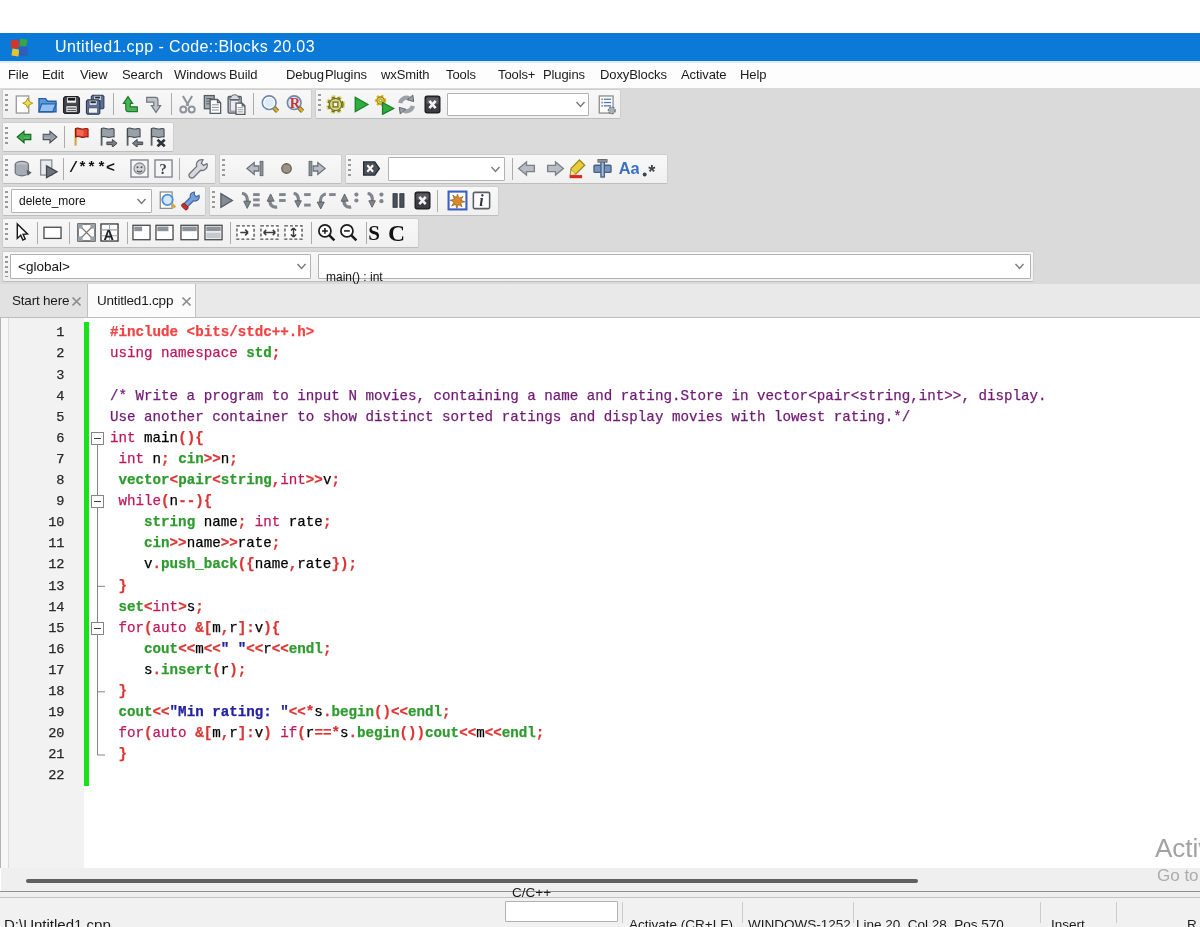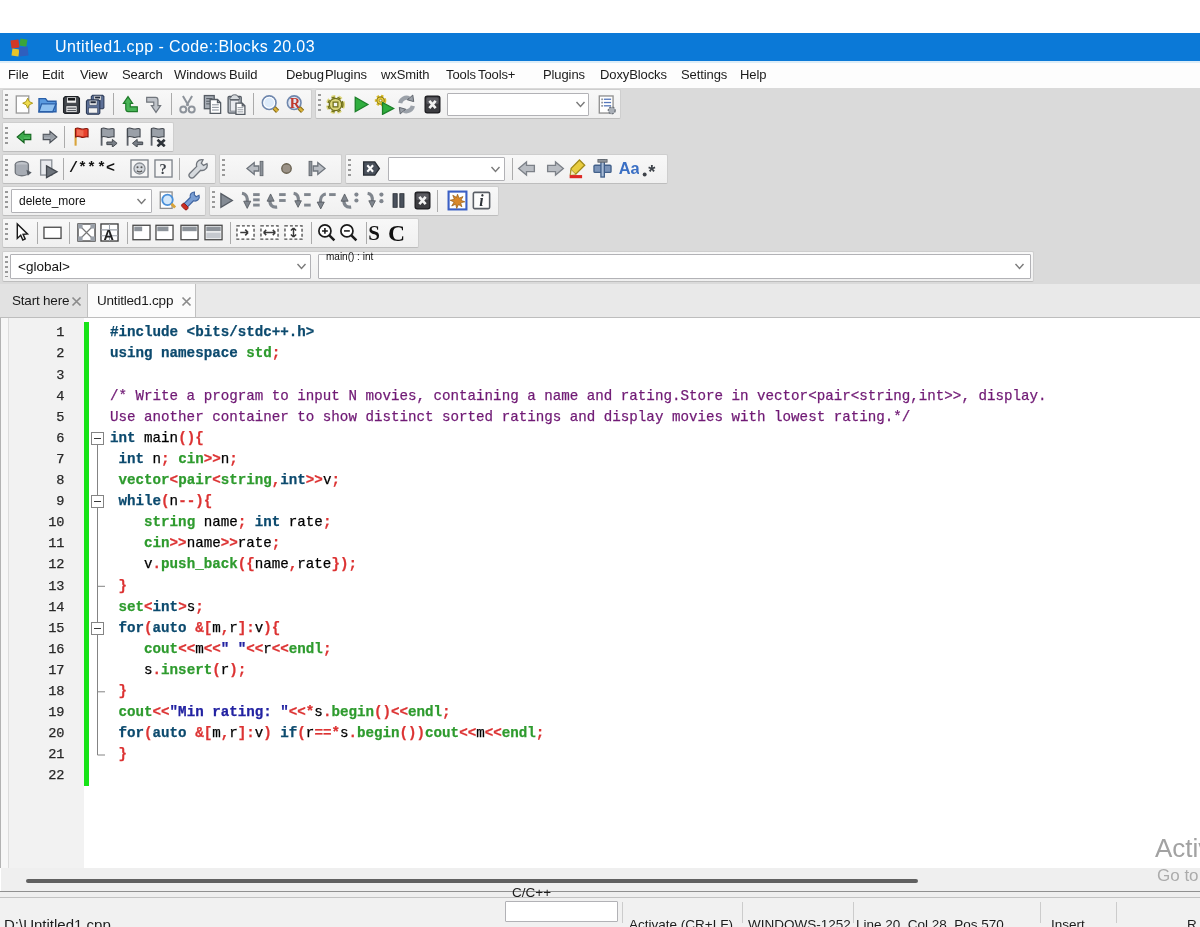--- a/index.html
+++ b/index.html
@@ -18,23 +18,23 @@
   .cbt { position:absolute; font-size:13.5px; color:#111; }
   .tabbar { left:0; top:284px; width:1200px; height:34px; background:#e9e9e9; border-bottom:1px solid #bdbdbd; }
   .tab1 { left:0; top:284px; width:88px; height:33px; background:#e2e2e2; border-right:1px solid #c0c0c0; }
   .tab2 { left:88px; top:284px; width:108px; height:33px; background:#fbfbfb; border-right:1px solid #c0c0c0; }
   .tabtext { top:284px; height:33px; line-height:33px; font-size:13.5px; color:#1a1a1a; letter-spacing:-0.2px; }
   .editor { left:0; top:318px; width:1200px; height:550px; background:#fff; }
   .gutter { left:9px; top:318px; width:74.5px; height:550px; background:#f2f2f2; }
   .greenbar { left:83.5px; top:322px; width:5px; height:464px; background:#17e317; }
   .lnums { left:9px; top:322.4px; width:55.5px; font-family:"Liberation Mono",monospace; font-size:13.6px; line-height:21.1px; color:#282828; text-align:right; white-space:pre; -webkit-text-stroke:0.25px; }
   .code { left:110px; top:322.4px; font-family:"Liberation Mono",monospace; font-size:14.2px; line-height:21.1px; color:#000; white-space:pre; -webkit-text-stroke:0.25px; }
-  .code .k { color:#0c4a6e; font-weight:700; }
+  .code .k { color:#be185d; font-weight:400; }
   .code .g { color:#2e9b2e; font-weight:700; }
-  .code .gp { color:#0c4a6e; font-weight:700; }
+  .code .gp { color:#ef4444; font-weight:700; }
   .code .o { color:#dc3333; font-weight:700; }
   .code .s { color:#2222a2; font-weight:700; }
   .code .c { color:#701a75; }
   .hscroll { left:1px; top:868px; width:1199px; height:23px; background:#efefef; }
   .hthumb { left:26px; top:878.5px; width:892px; height:4.5px; background:#606060; border-radius:2px; }
   .statusbar { left:0; top:897px; width:1200px; height:30px; background:#f1f1f1; border-top:1px solid #c2c2c2; }
   .st { top:899px; height:28px; line-height:28px; font-size:13.5px; color:#1c1c1c;margin-top:12px; }
   .ssep { position:absolute; width:1px; top:902px; height:21px; background:#cccccc; }
   .wm1 { left:1155px; top:833px; font-size:26px; color:#a2a2a2; white-space:nowrap; }
   .wm2 { left:1157px; top:866px; font-size:17px; color:#ababab; white-space:nowrap; }
@@ -55,24 +55,24 @@
   <div class="abs mi" style="left:8px">File</div>
   <div class="abs mi" style="left:42px">Edit</div>
   <div class="abs mi" style="left:80px">View</div>
   <div class="abs mi" style="left:122px">Search</div>
   <div class="abs mi" style="left:174px">Windows</div>
   <div class="abs mi" style="left:229px">Build</div>
   <div class="abs mi" style="left:286px">Debug</div>
   <div class="abs mi" style="left:325px">Plugins</div>
   <div class="abs mi" style="left:381px">wxSmith</div>
   <div class="abs mi" style="left:446px">Tools</div>
-  <div class="abs mi" style="left:478px">Tools+</div>
+  <div class="abs mi" style="left:498px">Tools+</div>
   <div class="abs mi" style="left:543px">Plugins</div>
   <div class="abs mi" style="left:600px">DoxyBlocks</div>
-  <div class="abs mi" style="left:681px">Settings</div>
+  <div class="abs mi" style="left:681px">Activate</div>
   <div class="abs mi" style="left:740px">Help</div>
 
   <div class="abs band"></div>
   <div id="toolbars">
   <div class="tb" style="left:2px;top:89px;width:310px;height:30px"></div>
   <div class="grip" style="left:5px;top:94px;height:20px"></div>
   <svg class="abs" style="left:12.5px;top:93.5px" width="21" height="21" viewBox="0 0 16 16">
       <rect x="2.5" y="1.5" width="9.5" height="13" fill="#fff" stroke="#9a9a9a"></rect>
       <path d="M11.2 3.2l1.2 2.6 2.6 1.2-2.6 1.2-1.2 2.6-1.2-2.6-2.6-1.2 2.6-1.2z" fill="#f0dc4e" stroke="#a89410" stroke-width="0.7"></path>
     </svg>
@@ -467,21 +467,21 @@
       <text x="0" y="14.5" font-size="18" font-weight="bold" fill="#111" font-family="Liberation Serif">C</text>
     </svg>
   <div class="tb" style="left:2px;top:250.5px;width:1032px;height:31px"></div>
   <div class="grip" style="left:5px;top:255.5px;height:21px"></div>
   <div class="cb" style="left:10px;top:253.5px;width:301px;height:25px"></div>
   <div class="cbt" style="left:18px;top:253.5px;height:25px;line-height:25px;font-size:13.5px">&lt;global&gt;</div>
   <svg class="abs" style="left:296px;top:263.0px" width="11" height="7" viewBox="0 0 11 7">
       <path d="M1.5 1 L5.5 5.5 L9.5 1" stroke="#7a7a7a" stroke-width="1.4" fill="none"></path>
     </svg>
   <div class="cb" style="left:318px;top:253.5px;width:713px;height:25px"></div>
-  <div class="cbt" style="left:326px;top:244px;height:14px;line-height:25px;font-size:10px">main() : int</div>
+  <div class="cbt" style="left:326px;top:265px;height:14px;line-height:25px;font-size:12px">main() : int</div>
   <svg class="abs" style="left:1014px;top:263.0px" width="11" height="7" viewBox="0 0 11 7">
       <path d="M1.5 1 L5.5 5.5 L9.5 1" stroke="#7a7a7a" stroke-width="1.4" fill="none"></path>
     </svg>
   </div>
 
   <div class="abs tabbar"></div>
   <div class="abs tab1"></div>
   <div class="abs tab2"></div>
   <div class="abs tabtext" style="left:12px">Start here</div>
   <svg class="abs" style="left:71px;top:296px" width="11" height="11" viewBox="0 0 11 11">

